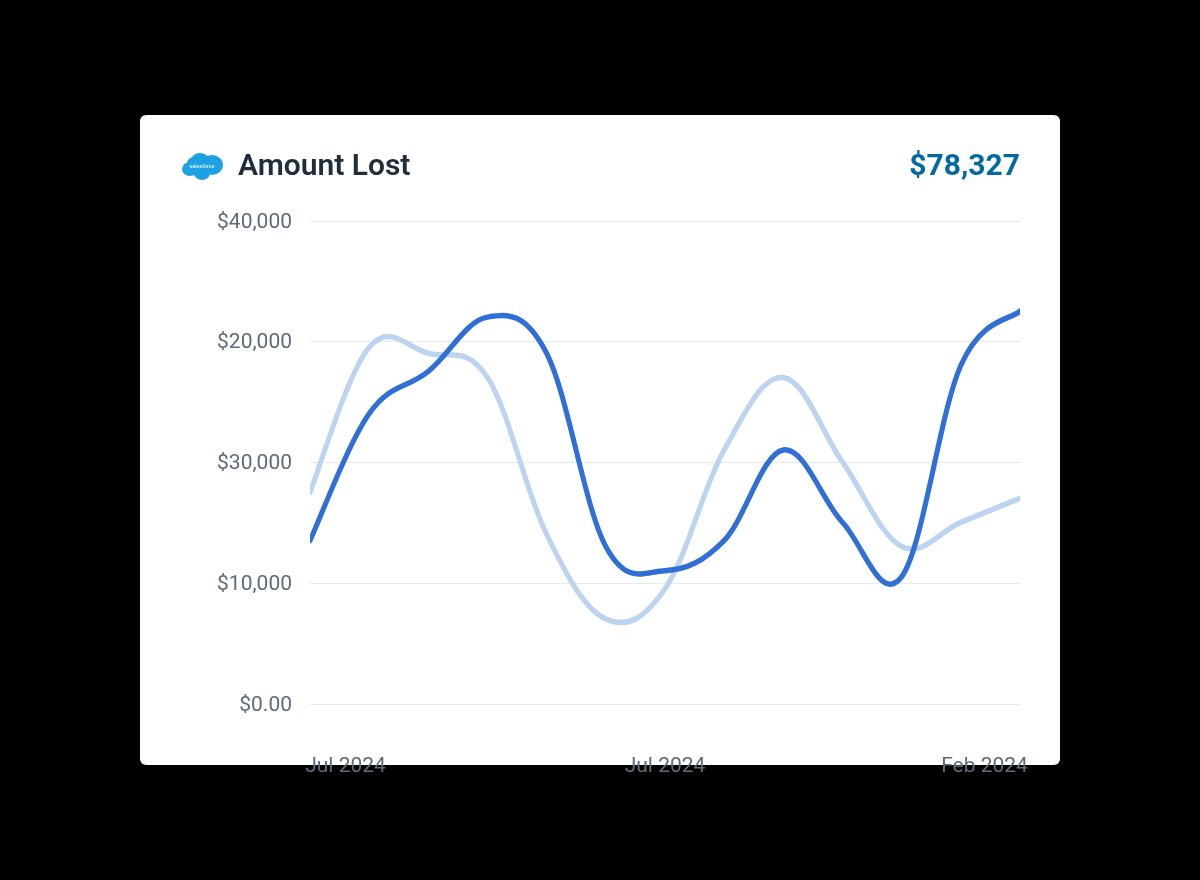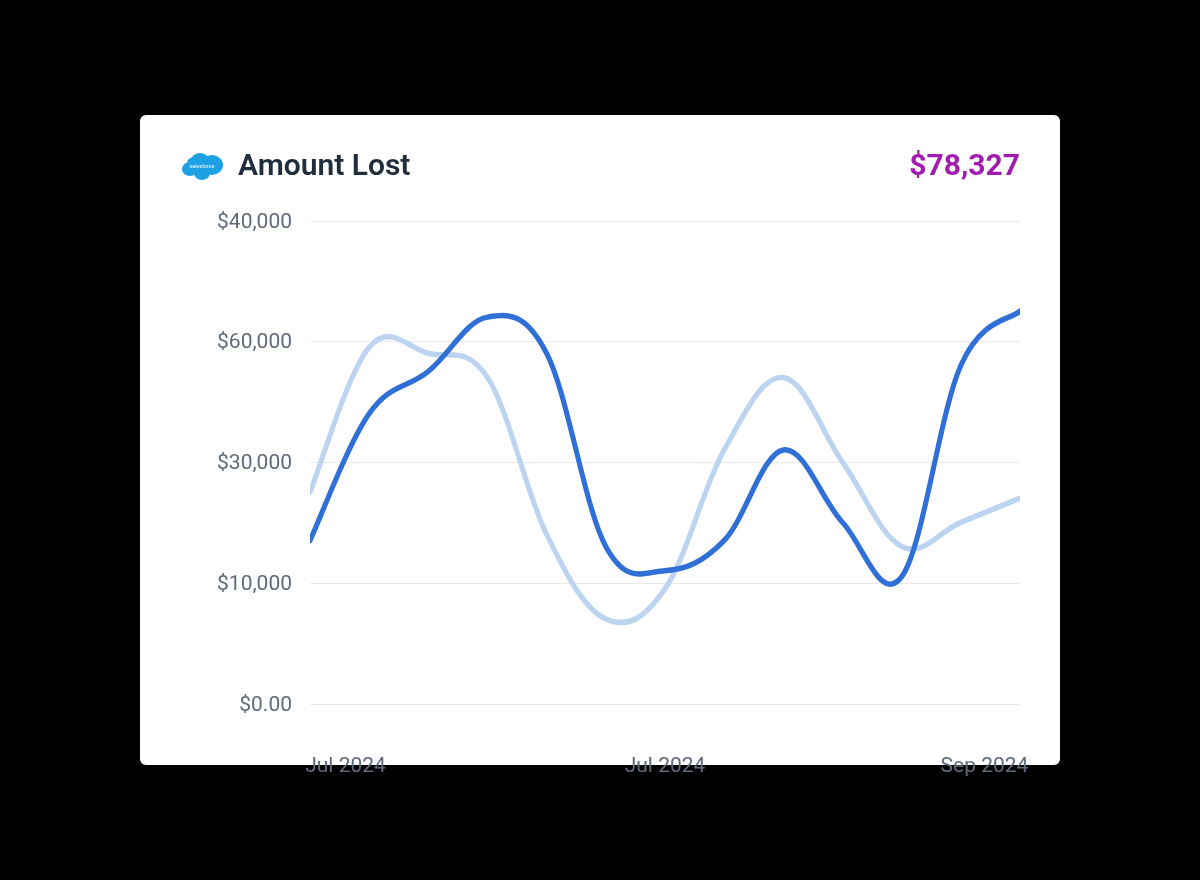--- a/index.html
+++ b/index.html
@@ -39,21 +39,21 @@
     position: relative;
   }
   .title {
     font-size: 30px;
     font-weight: 600;
     color: #1f2d3d;
   }
   .amount {
     font-size: 30px;
     font-weight: 700;
-    color: #a21caf;
+    color: #0369a1;
   }
   .chart-area {
     flex: 1;
     position: relative;
     display: flex;
   }
   .y-axis {
     width: 130px;
     position: relative;
   }
@@ -116,35 +116,35 @@
         </svg>
       </div>
       <div class="title">Amount Lost</div>
     </div>
     <div class="amount">$78,327</div>
   </div>
 
   <div class="chart-area">
     <div class="y-axis">
       <div class="y-tick" style="top:2%">$40,000</div>
-      <div class="y-tick" style="top:25%">$60,000</div>
+      <div class="y-tick" style="top:25%">$20,000</div>
       <div class="y-tick" style="top:48%">$30,000</div>
       <div class="y-tick" style="top:71%">$10,000</div>
       <div class="y-tick" style="top:94%">$0.00</div>
     </div>
     <div class="plot">
       <div class="gridline" style="top:2%"></div>
       <div class="gridline" style="top:25%"></div>
       <div class="gridline" style="top:48%"></div>
       <div class="gridline" style="top:71%"></div>
       <div class="gridline" style="top:94%"></div>
       <svg class="lines" viewBox="0 0 700 480" preserveAspectRatio="none">
         <path id="series-previous" fill="none" stroke="#bcd4f0" stroke-width="5" stroke-linecap="round" d="M 0,258 C 10.499999999999998,234.15359999999998 37.33333333333333,148.37279999999998 58.33333333333333,125.51999999999997 C 79.33333333333333,102.66719999999997 95.66666666666666,126.07199999999999 116.66666666666666,131.04 C 137.66666666666666,136.00799999999998 154,123.31199999999998 175,153.11999999999998 C 196,182.92799999999997 212.33333333333331,256.896 233.33333333333331,296.64 C 254.33333333333331,336.38399999999996 270.6666666666667,364.97759999999994 291.6666666666667,373.91999999999996 C 312.6666666666667,382.8624 329,374.1408 350,346.32 C 371,318.4992 387.33333333333337,254.13599999999997 408.33333333333337,219.35999999999996 C 429.33333333333337,184.58399999999995 445.66666666666663,151.13279999999997 466.66666666666663,153.11999999999998 C 487.66666666666663,155.10719999999998 504,202.57919999999996 525,230.39999999999998 C 546,258.2208 562.3333333333334,297.744 583.3333333333334,307.68 C 604.3333333333334,317.616 620.6666666666666,293.5488 641.6666666666666,285.6 C 662.6666666666666,277.6512 689.5,267.4944 700,263.52"></path>
         <path id="series-current" fill="none" stroke="#2f6fd6" stroke-width="5" stroke-linecap="round" d="M 0,302.15999999999997 C 10.499999999999998,281.2944 37.33333333333333,214.06079999999997 58.33333333333333,186.23999999999998 C 79.33333333333333,158.4192 95.66666666666666,163.4976 116.66666666666666,147.6 C 137.66666666666666,131.70239999999998 154,100.90079999999998 175,97.91999999999997 C 196,94.93919999999997 212.33333333333331,93.2832 233.33333333333331,131.04 C 254.33333333333331,168.7968 270.6666666666667,271.9104 291.6666666666667,307.68 C 312.6666666666667,343.44960000000003 329,330.7536 350,329.76 C 371,328.7664 387.33333333333337,322.032 408.33333333333337,302.15999999999997 C 429.33333333333337,282.28799999999995 445.66666666666663,222.34079999999994 466.66666666666663,219.35999999999996 C 487.66666666666663,216.37919999999997 504,264.7344 525,285.6 C 546,306.46560000000005 562.3333333333334,361.1136 583.3333333333334,335.28000000000003 C 604.3333333333334,309.44640000000004 620.6666666666666,185.79840000000002 641.6666666666666,142.08 C 662.6666666666666,98.36160000000001 689.5,101.3424 700,92.39999999999999"></path>
       </svg>
       <div class="x-axis">
         <div class="x-tick" style="left:5%">Jul 2024</div>
         <div class="x-tick" style="left:50%">Jul 2024</div>
-        <div class="x-tick" style="left:95%">Sep 2024</div>
+        <div class="x-tick" style="left:95%">Feb 2024</div>
       </div>
     </div>
   </div>
 </div>
 
 </body></html>

